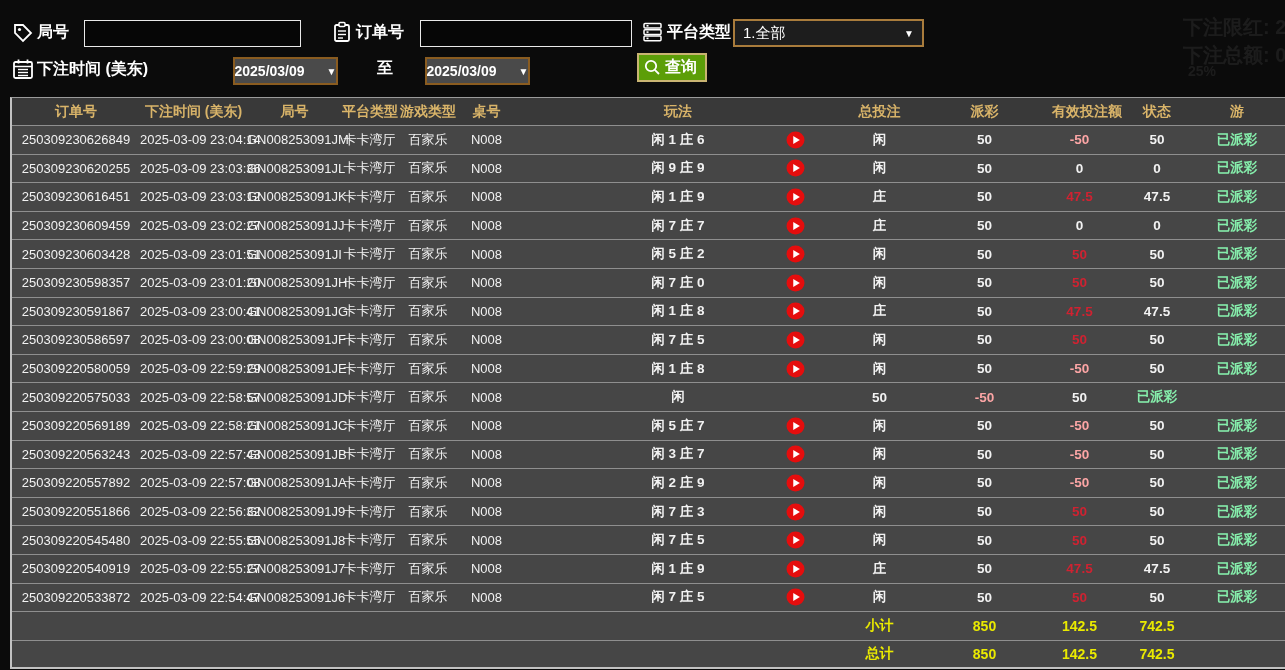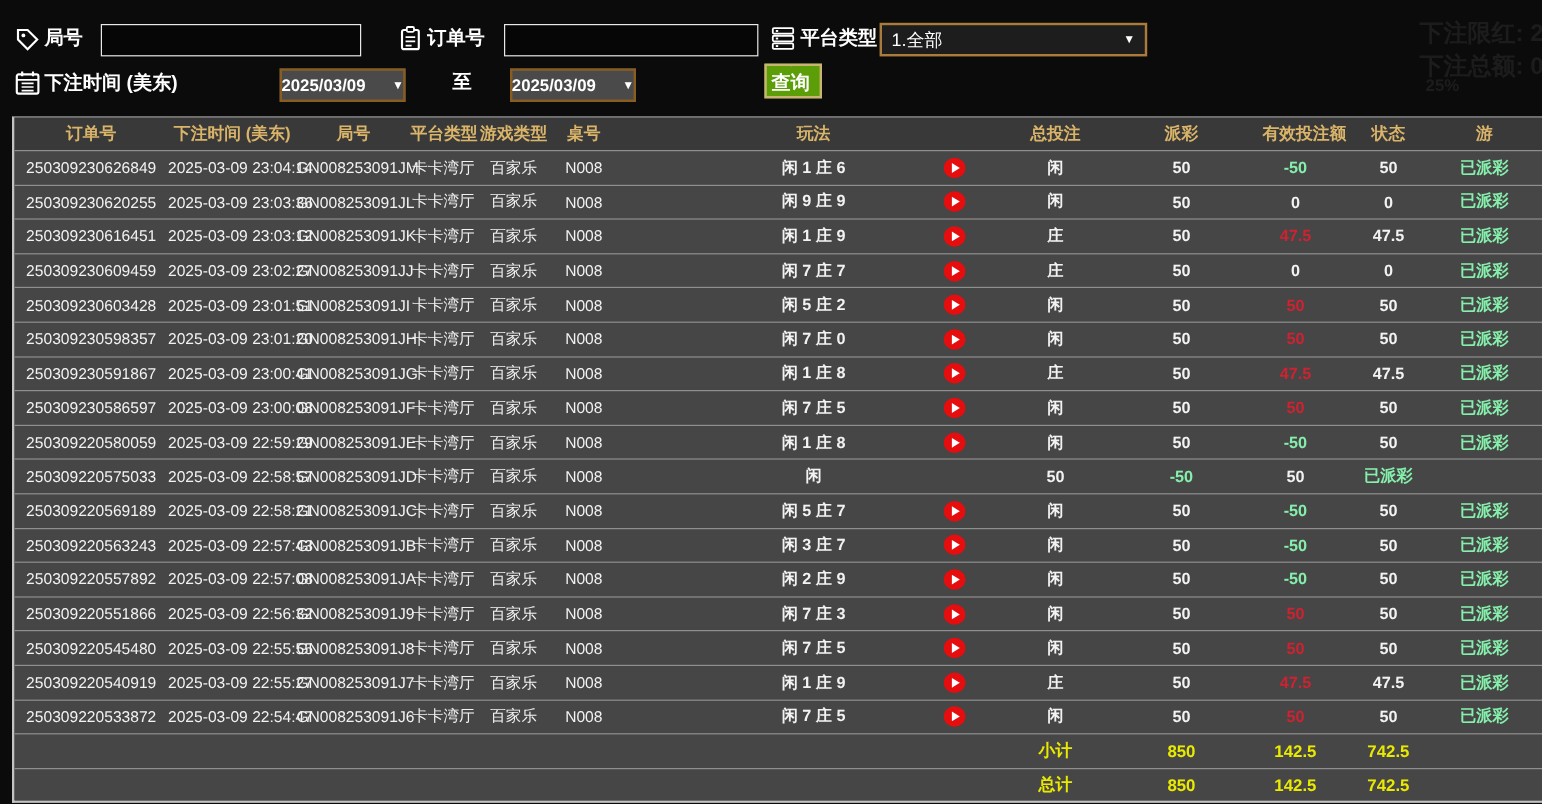--- a/index.html
+++ b/index.html
@@ -14,40 +14,40 @@
             color:#fff; font-size:14px; padding:0 6px; outline:none; }
   .select-box { position:absolute; height:28px; background:#1d1d1d; border:2px solid #a97c3c;
             color:#fff; font-size:15px; display:flex; align-items:center; padding:0 8px; cursor:pointer; }
   .select-box .arrow { margin-left:auto; font-size:10px; color:#fff; }
   .datebox { position:absolute; height:28px; background:#4a4a4a; border:2px solid #8a5c20;
             color:#fff; font-weight:bold; font-size:14px; display:flex; align-items:center;
             justify-content:center; gap:22px; cursor:pointer; }
   .datebox .arrow { font-size:10px; }
   .query-btn { position:absolute; height:29px; background:#5c9e08; border:2px solid #c9b472;
             color:#fff; font-weight:bold; font-size:16px; display:flex; align-items:center;
-            padding:0 8px 0 4px; gap:3px; cursor:pointer;flex-direction:column; }
+            padding:0 8px 0 4px; gap:3px; cursor:pointer; }
   .ghost { position:absolute; color:rgba(255,255,255,0.07); font-weight:bold; white-space:nowrap; }
 
   
   .grid-table { position:absolute; left:10px; top:97px; width:1275px; height:572px;
      overflow:hidden; border-left:2px solid #c2c2c2; border-top:1px solid #9a9a9a;
      border-bottom:2px solid #c2c2c2; background:#464646; }
   .trow, .throw { display:grid;
      grid-template-columns:128px 107px 95px 55px 62px 55px 328px 75px 135px 55px 100px 60px 50px;
      align-items:center; }
   .throw { height:27px; background:#393939; }
   .throw .th { color:#d9b469; font-weight:bold; font-size:14px; text-align:center; white-space:nowrap; }
   .trow { height:28.6px; background:#464646; border-top:1px solid #8f8f8f; }
   .td { color:#f2f2f2; font-size:13px; text-align:center; white-space:nowrap; }
   .td.b { font-weight:bold; font-size:13.5px; }
   .result-cell { position:relative; }
   .play-icon { position:absolute; left:272px; top:50%; transform:translateY(-50%);
      width:19px; height:18px; cursor:pointer; display:inline-block; }
   .pos  { color:#cf2231; }
-  .neg  { color:#86efac; }
+  .neg  { color:#fca5a5; }
   .zero { color:#f2f2f2; }
   .status { color:#86efac; font-weight:bold; }
   .sumrow .td { color:#eaea00; font-weight:bold; font-size:14px; }
 </style>
 </head>
 <body>
 
 <div class="topbar">
 
   <svg class="ficon" style="left:12px; top:22px;" viewBox="0 0 22 22">
@@ -69,21 +69,21 @@
 
   <svg class="ficon" style="left:642px; top:21px;" viewBox="0 0 22 22">
     <rect x="2" y="2.5" width="17" height="4.6" rx="1" fill="none" stroke="#fff" stroke-width="1.5"></rect>
     <rect x="2" y="8.8" width="17" height="4.6" rx="1" fill="none" stroke="#fff" stroke-width="1.5"></rect>
     <rect x="2" y="15.1" width="17" height="4.6" rx="1" fill="none" stroke="#fff" stroke-width="1.5"></rect>
     <rect x="4.5" y="4" width="2" height="1.6" fill="#fff"></rect>
     <rect x="4.5" y="10.3" width="2" height="1.6" fill="#fff"></rect>
     <rect x="4.5" y="16.6" width="2" height="1.6" fill="#fff"></rect>
   </svg>
   <span class="flabel" style="left:667px; top:22px;">平台类型</span>
-  <div class="select-box" style="left:733px; top:19px; width:223px;">
+  <div class="select-box" style="left:733px; top:19px; width:191px;">
     <span>1.全部</span>
     <span class="arrow">▼</span>
   </div>
 
   <svg class="ficon" style="left:12px; top:58px;" viewBox="0 0 22 22">
     <rect x="2" y="4" width="18" height="16" rx="1.5" fill="none" stroke="#fff" stroke-width="1.8"></rect>
     <line x1="6.5" y1="1.5" x2="6.5" y2="5.5" stroke="#fff" stroke-width="1.8"></line>
     <line x1="15.5" y1="1.5" x2="15.5" y2="5.5" stroke="#fff" stroke-width="1.8"></line>
     <line x1="2" y1="8.5" x2="20" y2="8.5" stroke="#fff" stroke-width="1.5"></line>
     <line x1="6" y1="11.5" x2="16" y2="11.5" stroke="#fff" stroke-width="1.4"></line>

